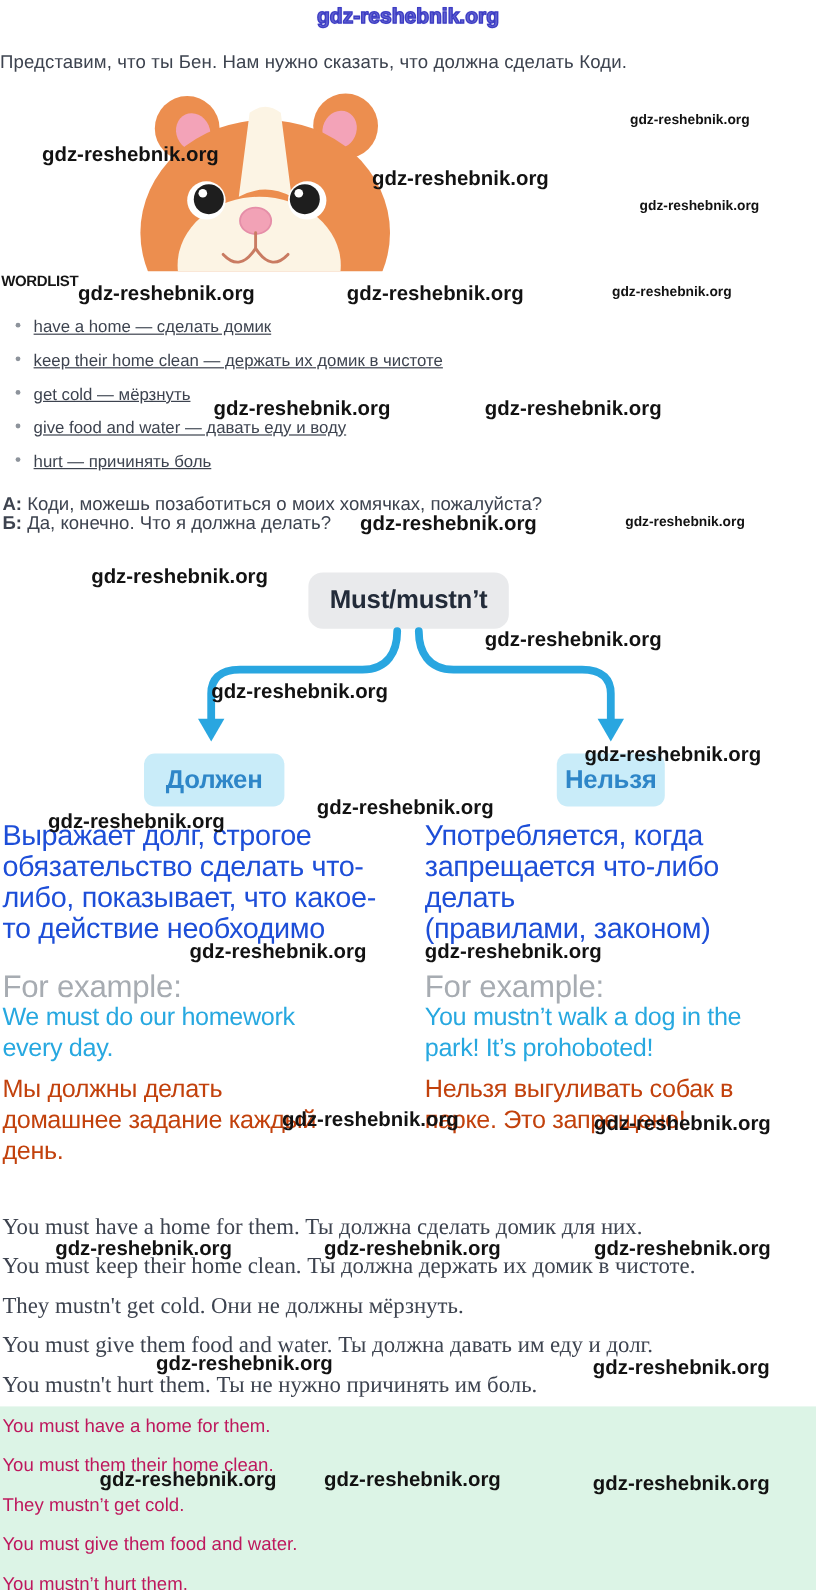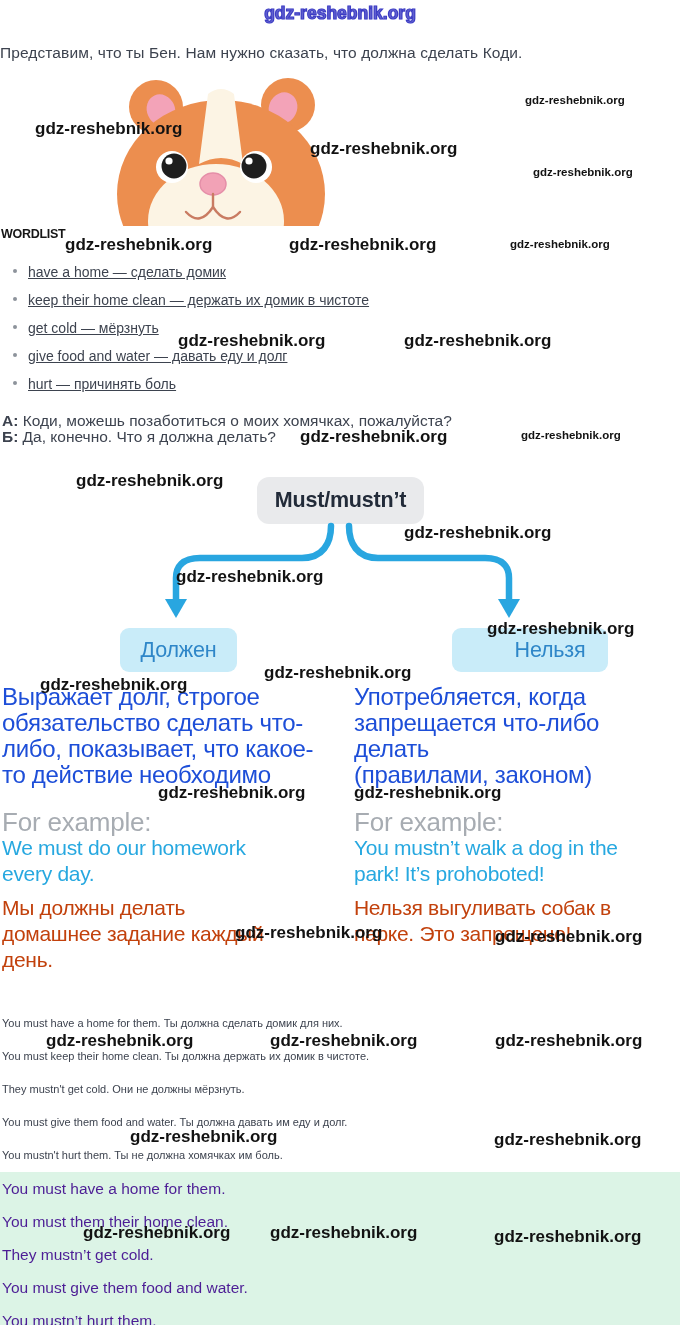--- a/index.html
+++ b/index.html
@@ -31,41 +31,41 @@
   .dialogue .speaker{font-weight:bold;}
   
   .must-box{
     top:477px;left:257px;width:167px;height:47px;background:#e9eaec;border-radius:12px;
     display:flex;align-items:center;justify-content:center;
     font-weight:bold;font-size:21.5px;color:#222b39;letter-spacing:-0.2px;
   }
   .leaf-box{
     height:44px;background:#c9ecf9;border-radius:9px;color:#2e86c8;
     display:flex;align-items:center;justify-content:center;
-    font-size:21.5px;font-weight:400;letter-spacing:-0.2px;
+    font-size:21.5px;font-weight:700;letter-spacing:-0.2px;
   }
   .leaf-left{top:628px;left:120px;width:117px;}
-  .leaf-right{top:628px;left:452px;width:116px;padding-left:40px;}
+  .leaf-right{top:628px;left:464px;width:90px;}
   .arrows{top:515px;left:140px;width:400px;height:112px;}
   
   .col{position:absolute;top:684px;width:320px;}
   .col-left{left:2px;}
   .col-right{left:354px;width:326px;}
   .rule{margin:0 0 21px 0;font-size:24px;line-height:26px;color:#1d4ed8;white-space:pre-line;letter-spacing:-0.3px;}
   .for-example{margin:0;font-size:26px;line-height:26px;color:#a7acb2;letter-spacing:-0.2px;}
   .example-blue{margin:0 0 8px 0;font-size:21px;line-height:26px;color:#27a8e0;white-space:pre-line;letter-spacing:-0.3px;}
   .translation{margin:0;font-size:21px;line-height:26px;color:#c2410c;white-space:pre-line;letter-spacing:-0.3px;}
   
   .sentences{top:1013px;left:2px;width:676px;}
-  .sentences p{margin:0 0 13px 0;font-size:11px;line-height:20px;color:#3d434f;}
+  .sentences p{margin:0 0 13px 0;font-size:19px;line-height:20px;color:#3d434f;font-family:Liberation Serif, serif;}
   .green-block{
     top:1172px;left:0;width:680px;height:153px;background:#dcf4e6;box-sizing:border-box;
     padding:7px 0 0 2px;
   }
-  .green-block p{margin:0 0 13px 0;font-size:15.5px;line-height:20px;color:#4c1d95;}
+  .green-block p{margin:0 0 13px 0;font-size:15.5px;line-height:20px;color:#be185d;}
   .hamster{top:76px;left:116px;width:218px;height:150px;}
 </style>
 </head>
 <body>
 
 <div class="wm-top">gdz-reshebnik.org</div>
 
 <p class="abs intro">Представим, что ты Бен. Нам нужно сказать, что должна сделать Коди.</p>
 
 <svg class="abs hamster" viewBox="0 0 218 150" aria-hidden="true">
@@ -97,21 +97,21 @@
     <path d="M 97 118 L 97 131"></path>
     <path d="M 70 136 Q 84 151 97 131 Q 110 151 124 136"></path>
   </g>
 </svg>
 
 <div class="abs wordlist-title">WORDLIST</div>
 <ul class="abs wordlist">
   <li>have a home — сделать домик</li>
   <li>keep their home clean — держать их домик в чистоте</li>
   <li>get cold — мёрзнуть</li>
-  <li>give food and water — давать еду и долг</li>
+  <li>give food and water — давать еду и воду</li>
   <li>hurt — причинять боль</li>
 </ul>
 
 <p class="abs dialogue" style="top:396px;"><span class="speaker">А:</span><span> Коди, можешь позаботиться о моих хомячках, пожалуйста?</span></p>
 <p class="abs dialogue" style="top:428px;margin:0;"><span class="speaker">Б:</span><span> Да, конечно. Что я должна делать?</span></p>
 
 <div class="abs must-box">Must/mustn’t</div>
 
 <svg class="abs arrows" viewBox="0 0 400 112" aria-hidden="true">
   <g stroke="#29a6e0" stroke-width="6.5" fill="none" stroke-linecap="round">
@@ -147,21 +147,21 @@
 park! It’s prohoboted!</p>
   <p class="translation">Нельзя выгуливать собак в
 парке. Это запрещено!</p>
 </div>
 
 <div class="abs sentences">
   <p>You must have a home for them. Ты должна сделать домик для них.</p>
   <p>You must keep their home clean. Ты должна держать их домик в чистоте.</p>
   <p>They mustn't get cold. Они не должны мёрзнуть.</p>
   <p>You must give them food and water. Ты должна давать им еду и долг.</p>
-  <p>You mustn't hurt them. Ты не должна хомячках им боль.</p>
+  <p>You mustn't hurt them. Ты не нужно причинять им боль.</p>
 </div>
 
 <div class="abs green-block">
   <p>You must have a home for them.</p>
   <p>You must them their home clean.</p>
   <p>They mustn’t get cold.</p>
   <p>You must give them food and water.</p>
   <p>You mustn’t hurt them.</p>
 </div>
 

